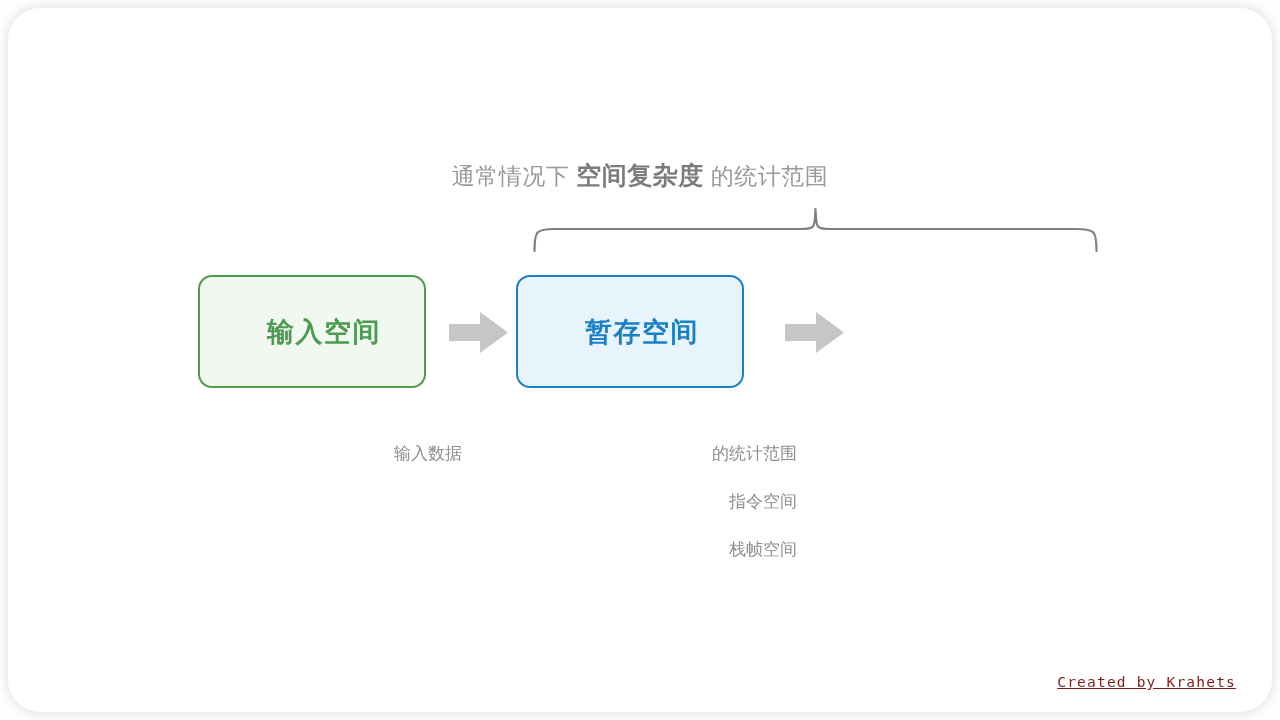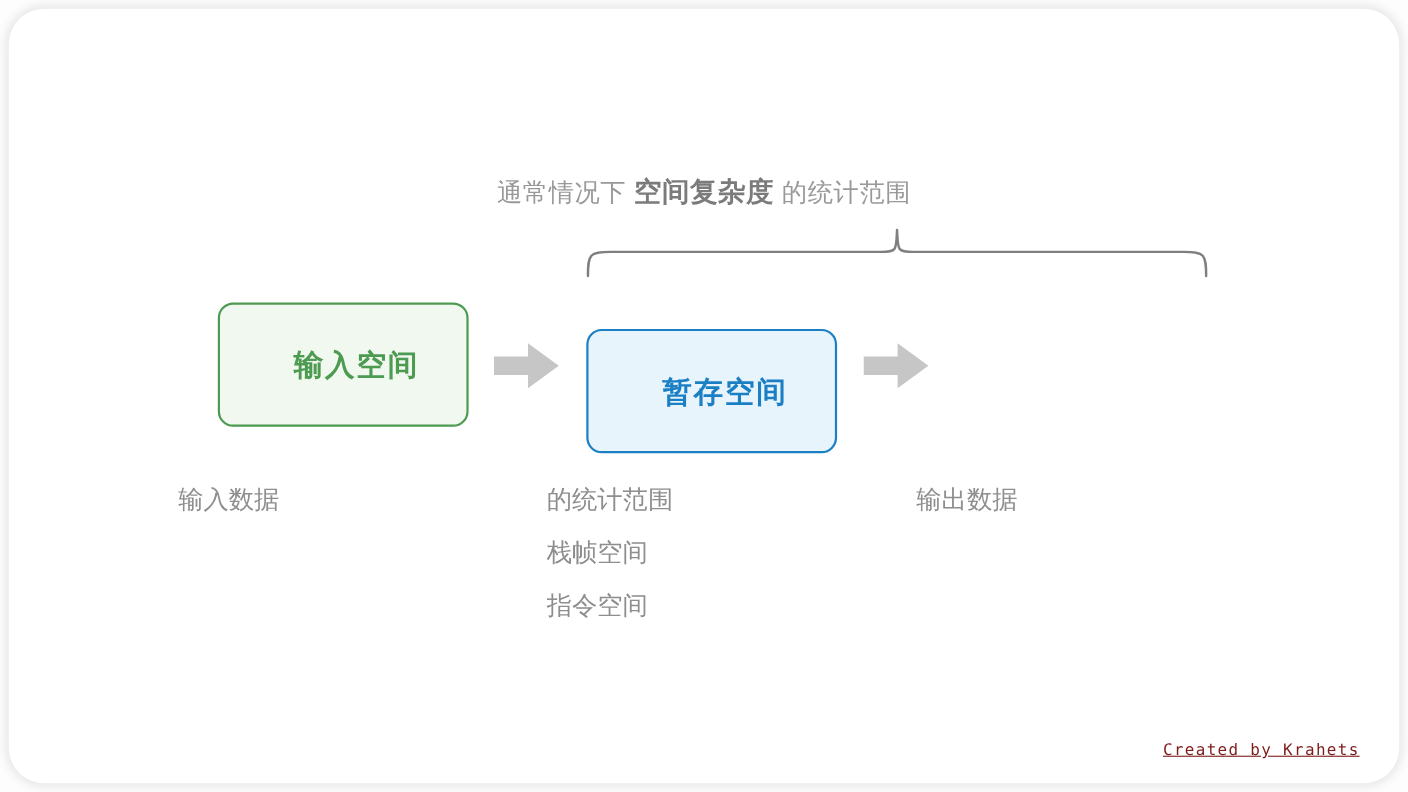--- a/index.html
+++ b/index.html
@@ -75,41 +75,41 @@
     box-sizing: border-box;
     display: flex;
     align-items: center;
     justify-content: center;
     font-size: 27px;
     font-weight: bold;
     letter-spacing: 1.5px;
     padding-left: 24px;
   }
   #box-input  { left: 190px; border-color: #4d9a51; background: #f1f8ef; color: #4d9a51; }
-  #box-temp   { left: 525px; border-color: #1b7fc4; background: #e8f4fc; color: #1b7fc4; margin-top: 24px; }
+  #box-temp   { left: 508px; border-color: #1b7fc4; background: #e8f4fc; color: #1b7fc4; }
   #box-output { left: 861px; border-color: #2d8c83; background: #eef7f4; color: #2d8c83; }
 
   
   .arrow {
     position: absolute;
     top: 302px;
     width: 60px;
     height: 45px;
   }
   #arrow-1 { left: 441px; }
   #arrow-2 { left: 777px; }
 
   
   .caption-col {
     position: absolute;
     top: 422px;
     width: 300px;
-    text-align: left;
+    text-align: right;
     color: #8e8e8e;
-    font-size: 23px;
+    font-size: 17px;
     line-height: 48px;
     white-space: nowrap;
   }
   #cap-input  { left: 154px; }
   #cap-temp   { left: 489px; }
   #cap-output { left: 825px; }
 
   
   #watermark {
     position: absolute;
@@ -155,23 +155,20 @@
     </svg>
     <svg class="arrow" id="arrow-2" viewBox="0 0 60 45">
       <path d="M 0 14 L 31 14 L 31 2 L 59 22.5 L 31 43 L 31 31 L 0 31 Z" fill="#c6c6c6"></path>
     </svg>
 
     <div class="caption-col" id="cap-input">
       <div>输入数据</div>
     </div>
     <div class="caption-col" id="cap-temp">
       <div>的统计范围</div>
+      <div>指令空间</div>
       <div>栈帧空间</div>
-      <div>指令空间</div>
-    </div>
-    <div class="caption-col" id="cap-output">
-      <div>输出数据</div>
     </div>
 
     <div id="watermark">Created by Krahets</div>
 
   </div>
 </div>
 
 </body></html>

